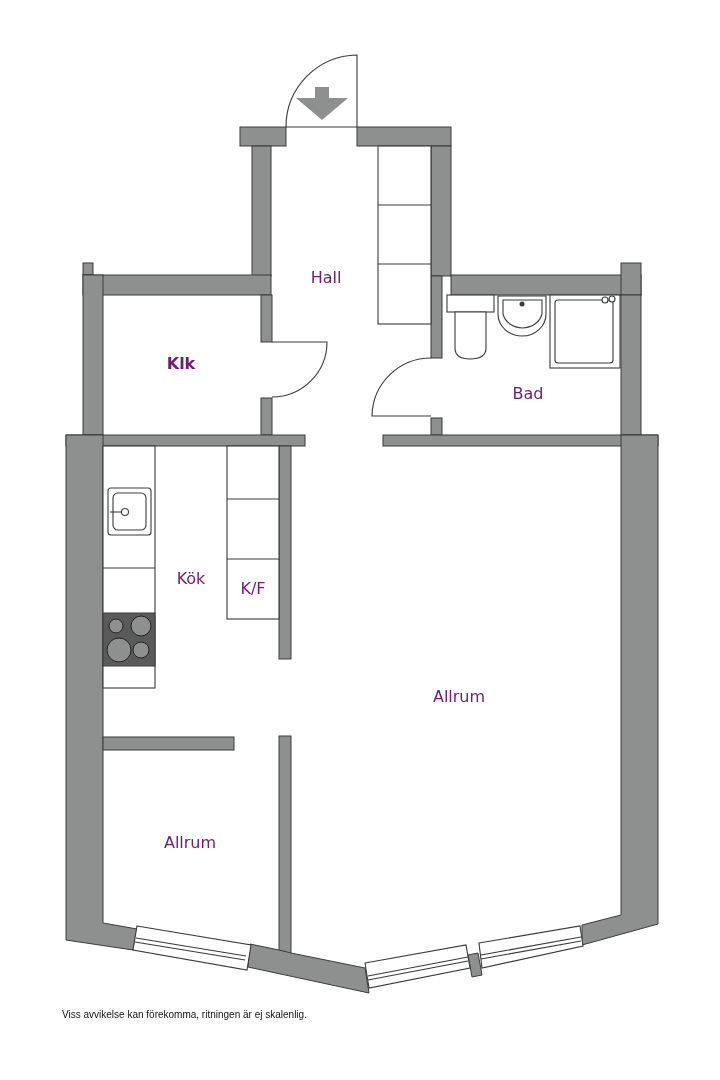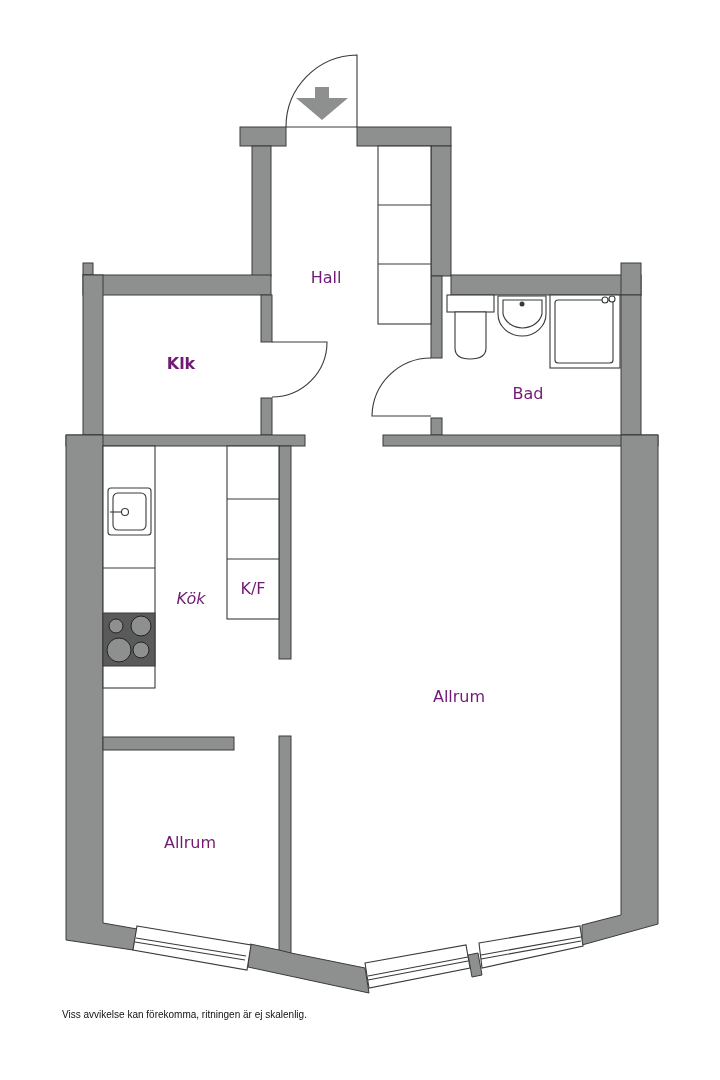--- a/index.html
+++ b/index.html
@@ -131,18 +131,18 @@
   <g>
     <rect class="fix" x="227" y="446" width="52" height="173"></rect>
     <line class="line" x1="227" y1="499" x2="279" y2="499"></line>
     <line class="line" x1="227" y1="559" x2="279" y2="559"></line>
   </g>
 </svg>
 
 <div class="room-label" style="left:326px; top:277px;">Hall</div>
 <div class="room-label" style="left:181px; top:363px;font-weight:bold;">Klk</div>
 <div class="room-label" style="left:528px; top:393px;">Bad</div>
-<div class="room-label" style="left:191px; top:598px;font-style:italic;">Kök</div>
+<div class="room-label" style="left:191px; top:578px;">Kök</div>
 <div class="room-label" style="left:253px; top:588px;">K/F</div>
 <div class="room-label" style="left:459px; top:696px;">Allrum</div>
 <div class="room-label" style="left:190px; top:842px;">Allrum</div>
 
 <div class="note">Viss avvikelse kan förekomma, ritningen är ej skalenlig.</div>
 
 </body></html>

